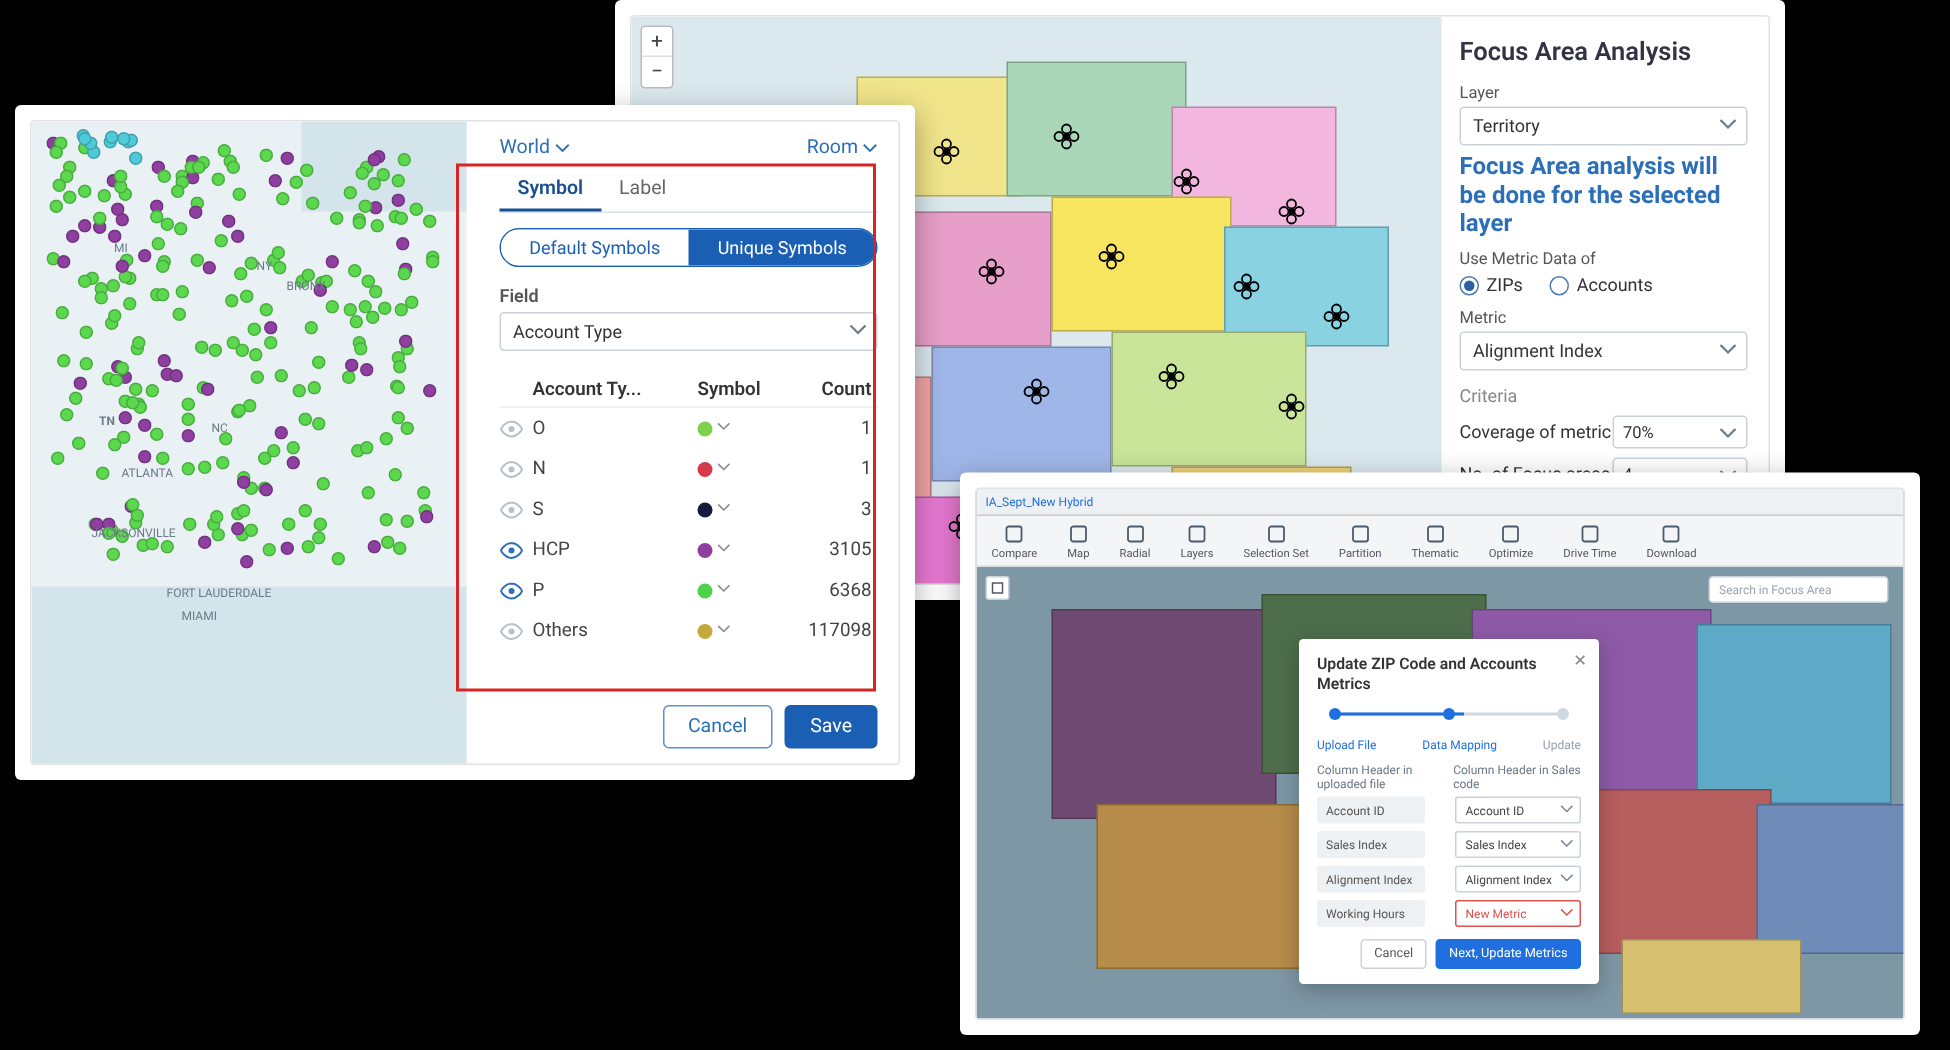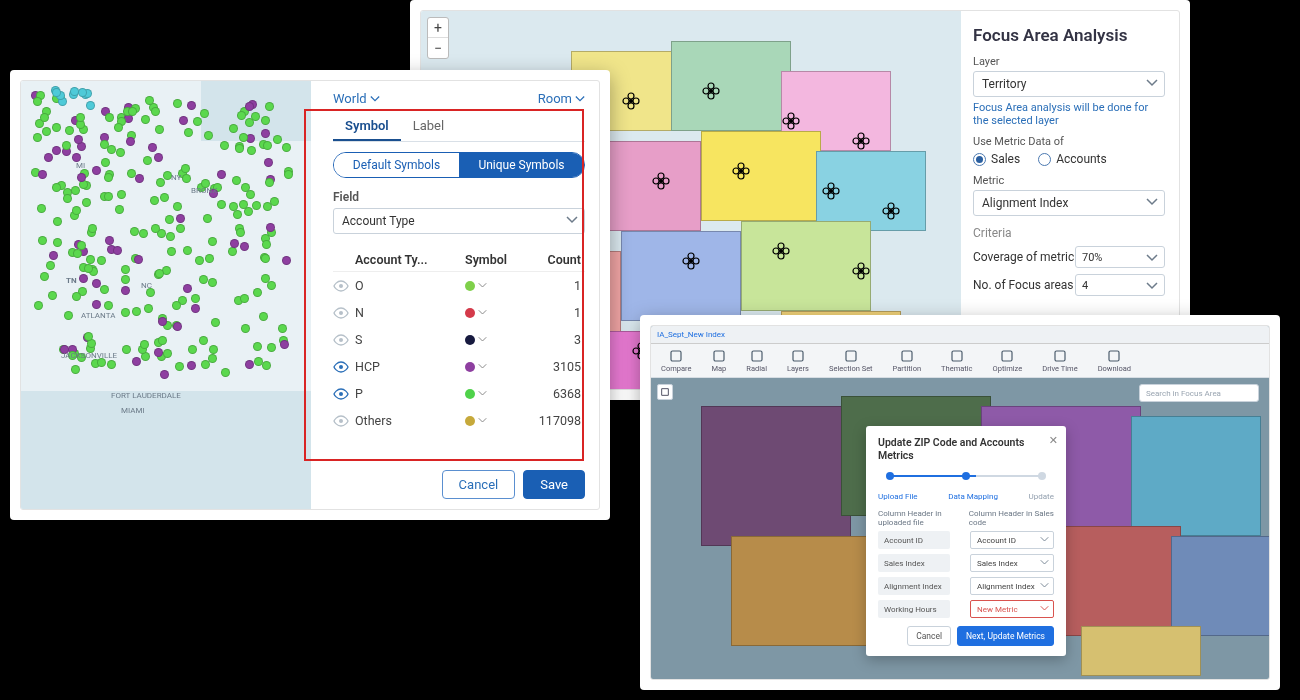--- a/index.html
+++ b/index.html
@@ -8,21 +8,21 @@
   
   .card { position:absolute; background:#fff; border-radius:4px; box-shadow:0 6px 20px rgba(0,0,0,.35); }
   .card-inner { position:absolute; inset:10px; border:1px solid #e2e2e2; border-radius:3px; background:#fff; overflow:hidden; }
 
   
   #cardB { left:410px; top:0; width:780px; height:400px; z-index:1; }
   #cardB .mapB { position:absolute; left:0; top:0; width:540px; height:100%; background:#dbe9ef; }
   #cardB .panelB { position:absolute; right:0; top:0; width:220px; height:100%; padding:14px 14px 0 14px; font-size:12px; color:#333; }
   .panelB h3 { margin:0 0 10px 0; font-size:17px; font-weight:600; color:#334; }
   .panelB .lbl { font-size:11px; color:#555; margin:8px 0 3px; }
-  .panelB .hint { font-size:11px; color:#2b6fb8; margin-top:4px; }
+  .panelB .hint { font-size:16px; color:#2b6fb8; margin-top:4px;font-weight:bold; }
   .sel { position:relative; width:100%; height:26px; border:1px solid #c9d2db; border-radius:3px; padding:0 22px 0 8px; font-size:12px; color:#333; background:#fff; display:flex; align-items:center; }
   .sel .chev { position:absolute; right:6px; top:5px; }
   .chev svg { width:12px; height:12px; fill:#6d7b8a; }
   .radio-row { display:flex; gap:18px; align-items:center; margin-top:4px; font-size:12px; }
   .radio { width:13px; height:13px; border:1.5px solid #4b79b1; border-radius:50%; display:inline-flex; align-items:center; justify-content:center; margin-right:5px; }
   .radio.checked::after { content:""; width:7px; height:7px; background:#2a5fa0; border-radius:50%; }
   .crit-row { display:flex; align-items:center; justify-content:space-between; margin:6px 0; font-size:12px; }
   .crit-row .mini-sel { width:90px; height:22px; font-size:11px; padding:0 18px 0 6px; }
   .panelB .section { font-size:12px; color:#888; margin:10px 0 4px; }
 
@@ -296,21 +296,21 @@
         <span class="chev"><svg viewBox="0 0 12 12">
               <path d="M1 3 L6 8 L11 3" fill="none" stroke="#6d7b8a" stroke-width="1.5"></path>
             </svg></span>
       </div>
       <div class="hint">Focus Area analysis will be done for the selected layer</div>
 
       <div class="lbl">Use Metric Data of</div>
       <div class="radio-row">
         <label style="display:flex;align-items:center;">
           <span class="radio checked"></span>
-          <span>Sales</span>
+          <span>ZIPs</span>
         </label>
         <label style="display:flex;align-items:center;">
           <span class="radio"></span>
           <span>Accounts</span>
         </label>
       </div>
 
       <div class="lbl">Metric</div>
       <div class="sel">
         <span>Alignment Index</span>
@@ -772,21 +772,21 @@
       </div>
     </div>
     <div class="redbox"></div>
   </div>
 </div>
 
 <div id="cardC" class="card">
   <div class="card-inner">
     <div class="mapC">
       <div class="barC">
-        <span style="color:#1f6fe0;">IA_Sept_New Index</span>
+        <span style="color:#1f6fe0;">IA_Sept_New Hybrid</span>
       </div>
       <div class="toolsC" id="toolsC">
           <div class="toolC">
             <span class="ic"><svg viewBox="0 0 14 14">
                 <rect x="2" y="2" width="10" height="10" rx="1.5" fill="none" stroke="#4a5b6b" stroke-width="1.2"></rect>
               </svg></span>
             <span>Compare</span>
           </div>
           <div class="toolC">
             <span class="ic"><svg viewBox="0 0 14 14">

